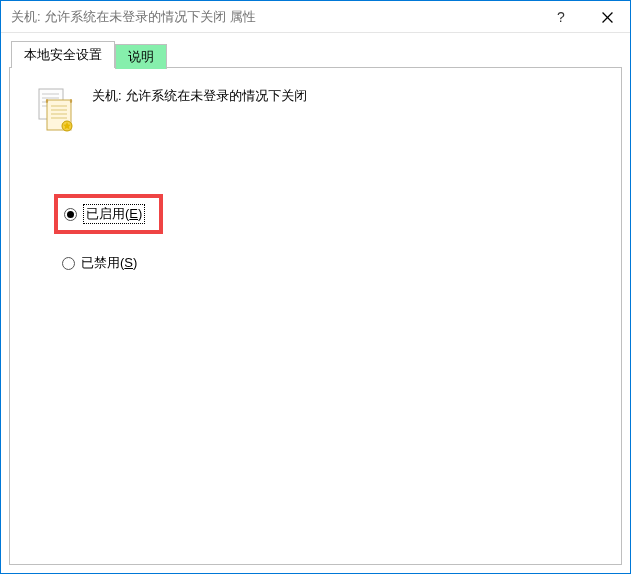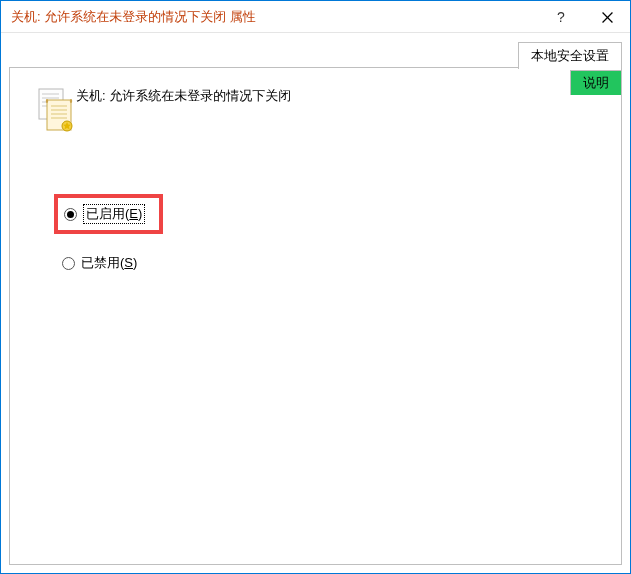--- a/index.html
+++ b/index.html
@@ -24,21 +24,21 @@
     background: #fff;
     display: flex;
     align-items: center;
     box-sizing: border-box;
     border-bottom: 1px solid #e5e5e5;
   }
   .titlebar-title {
     flex: 1;
     padding-left: 10px;
     font-size: 13px;
-    color: #c2410c;
+    color: #737373;
     white-space: nowrap;
     overflow: hidden;
   }
   .titlebar-buttons {
     display: flex;
     height: 100%;
   }
   .title-btn {
     width: 46px;
     height: 32px;
@@ -63,59 +63,58 @@
   }
 
   .tab-strip {
     display: flex;
     align-items: flex-end;
     height: 26px;
     position: relative;
     top: 1px;
     z-index: 2;
     padding-left: 2px;
-    flex-direction: column;
   }
   .tab {
     padding: 4px 12px 4px 12px;
     font-size: 13px;
     border: 1px solid #bfbfbf;
     border-bottom: none;
     background: #fff;
     margin-right: 0;
     position: relative;
   }
   .tab.active {
     background: #fff;
     border-color: #bfbfbf;
     z-index: 3;
     top: 0;
   }
   .tab.inactive {
-    background: #22c55e;
+    background: #86efac;
     color: #000;
     top: 1px;
     padding-top: 3px;
     padding-bottom: 3px;
     z-index: 1;
   }
   .tab-panel {
     border: 1px solid #bfbfbf;
     background: #fff;
     height: calc(100% - 26px - 8px);
     box-sizing: border-box;
     padding: 18px 20px;
     position: relative;
     z-index: 1;
   }
 
   .policy-header {
     display: flex;
     align-items: flex-start;
-    gap: 0;
+    gap: 16px;
   }
   .policy-icon {
     width: 40px;
     height: 50px;
     position: relative;
     flex: none;
     margin-left: 6px;
   }
   .policy-title {
     padding-top: 1px;

